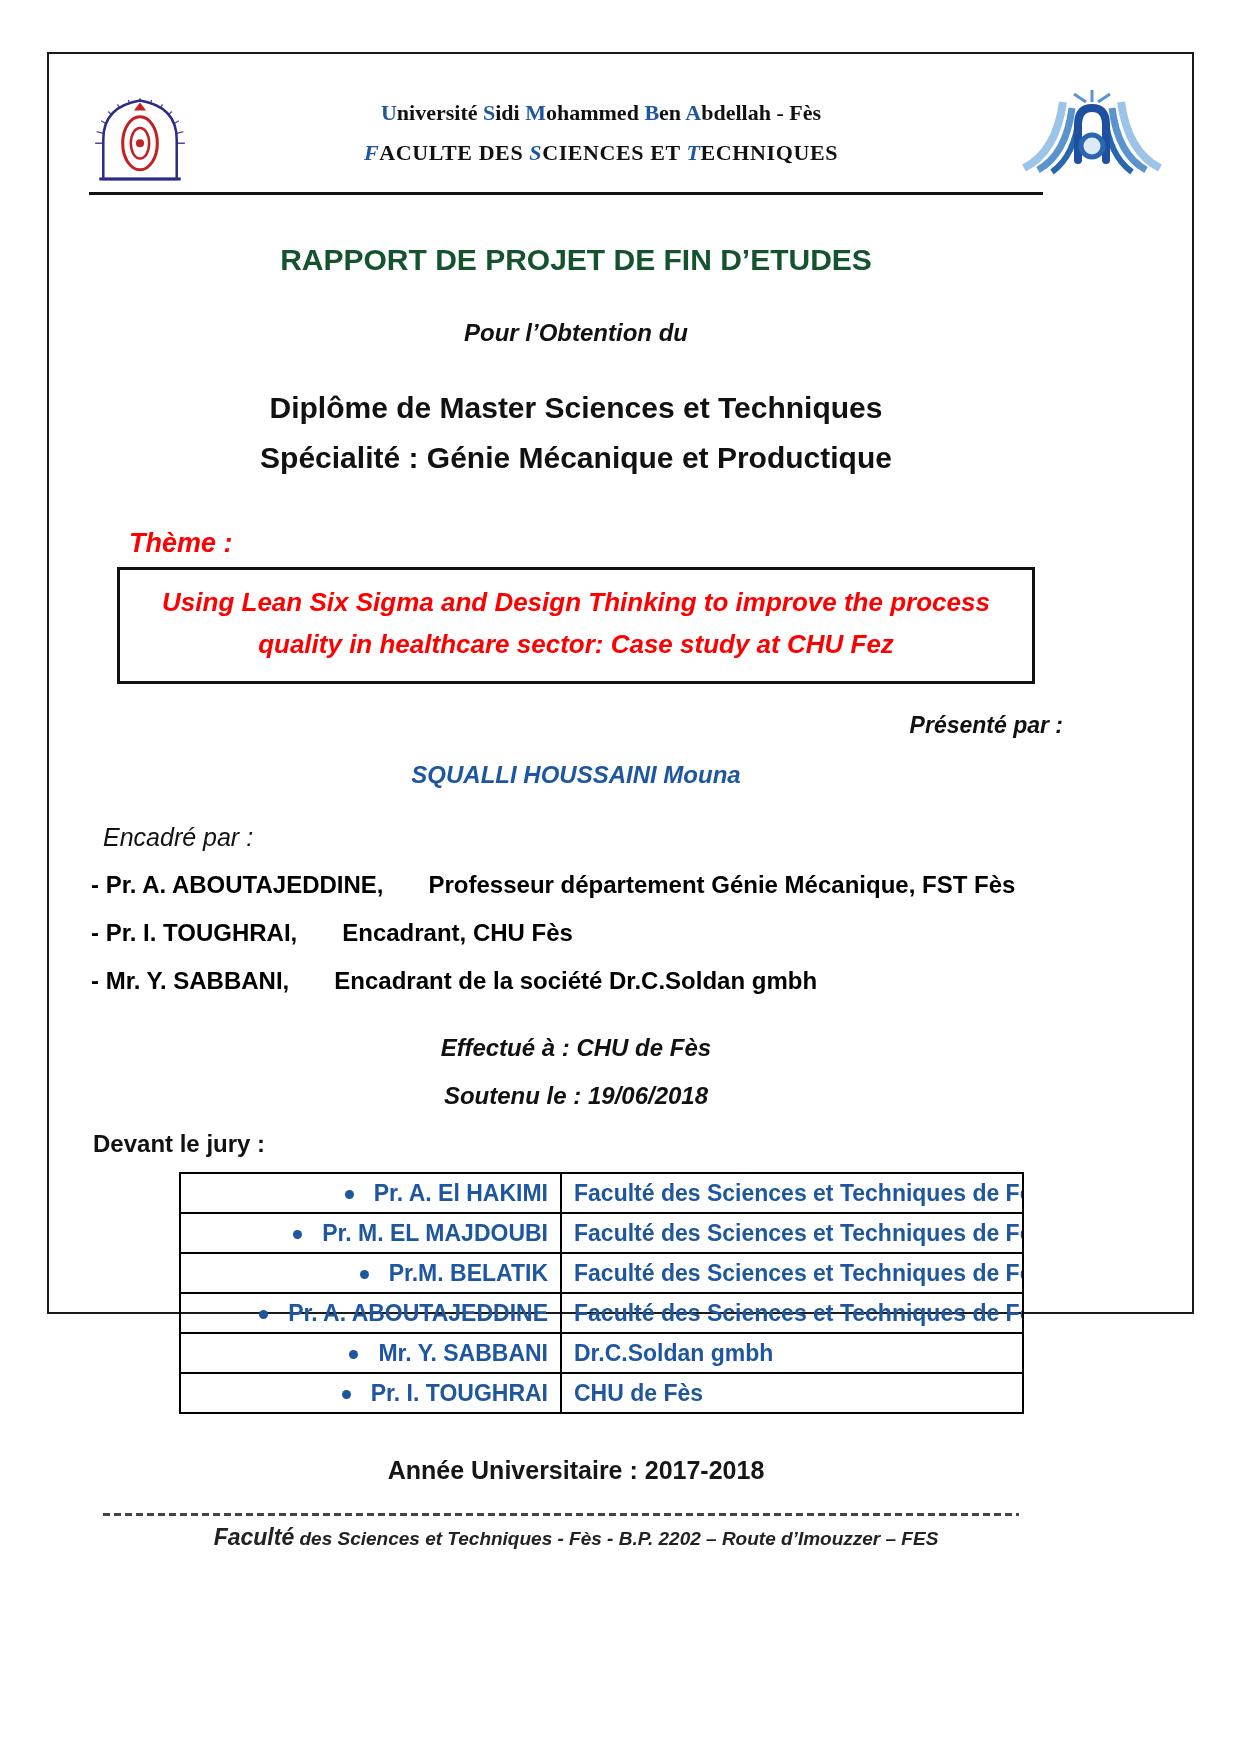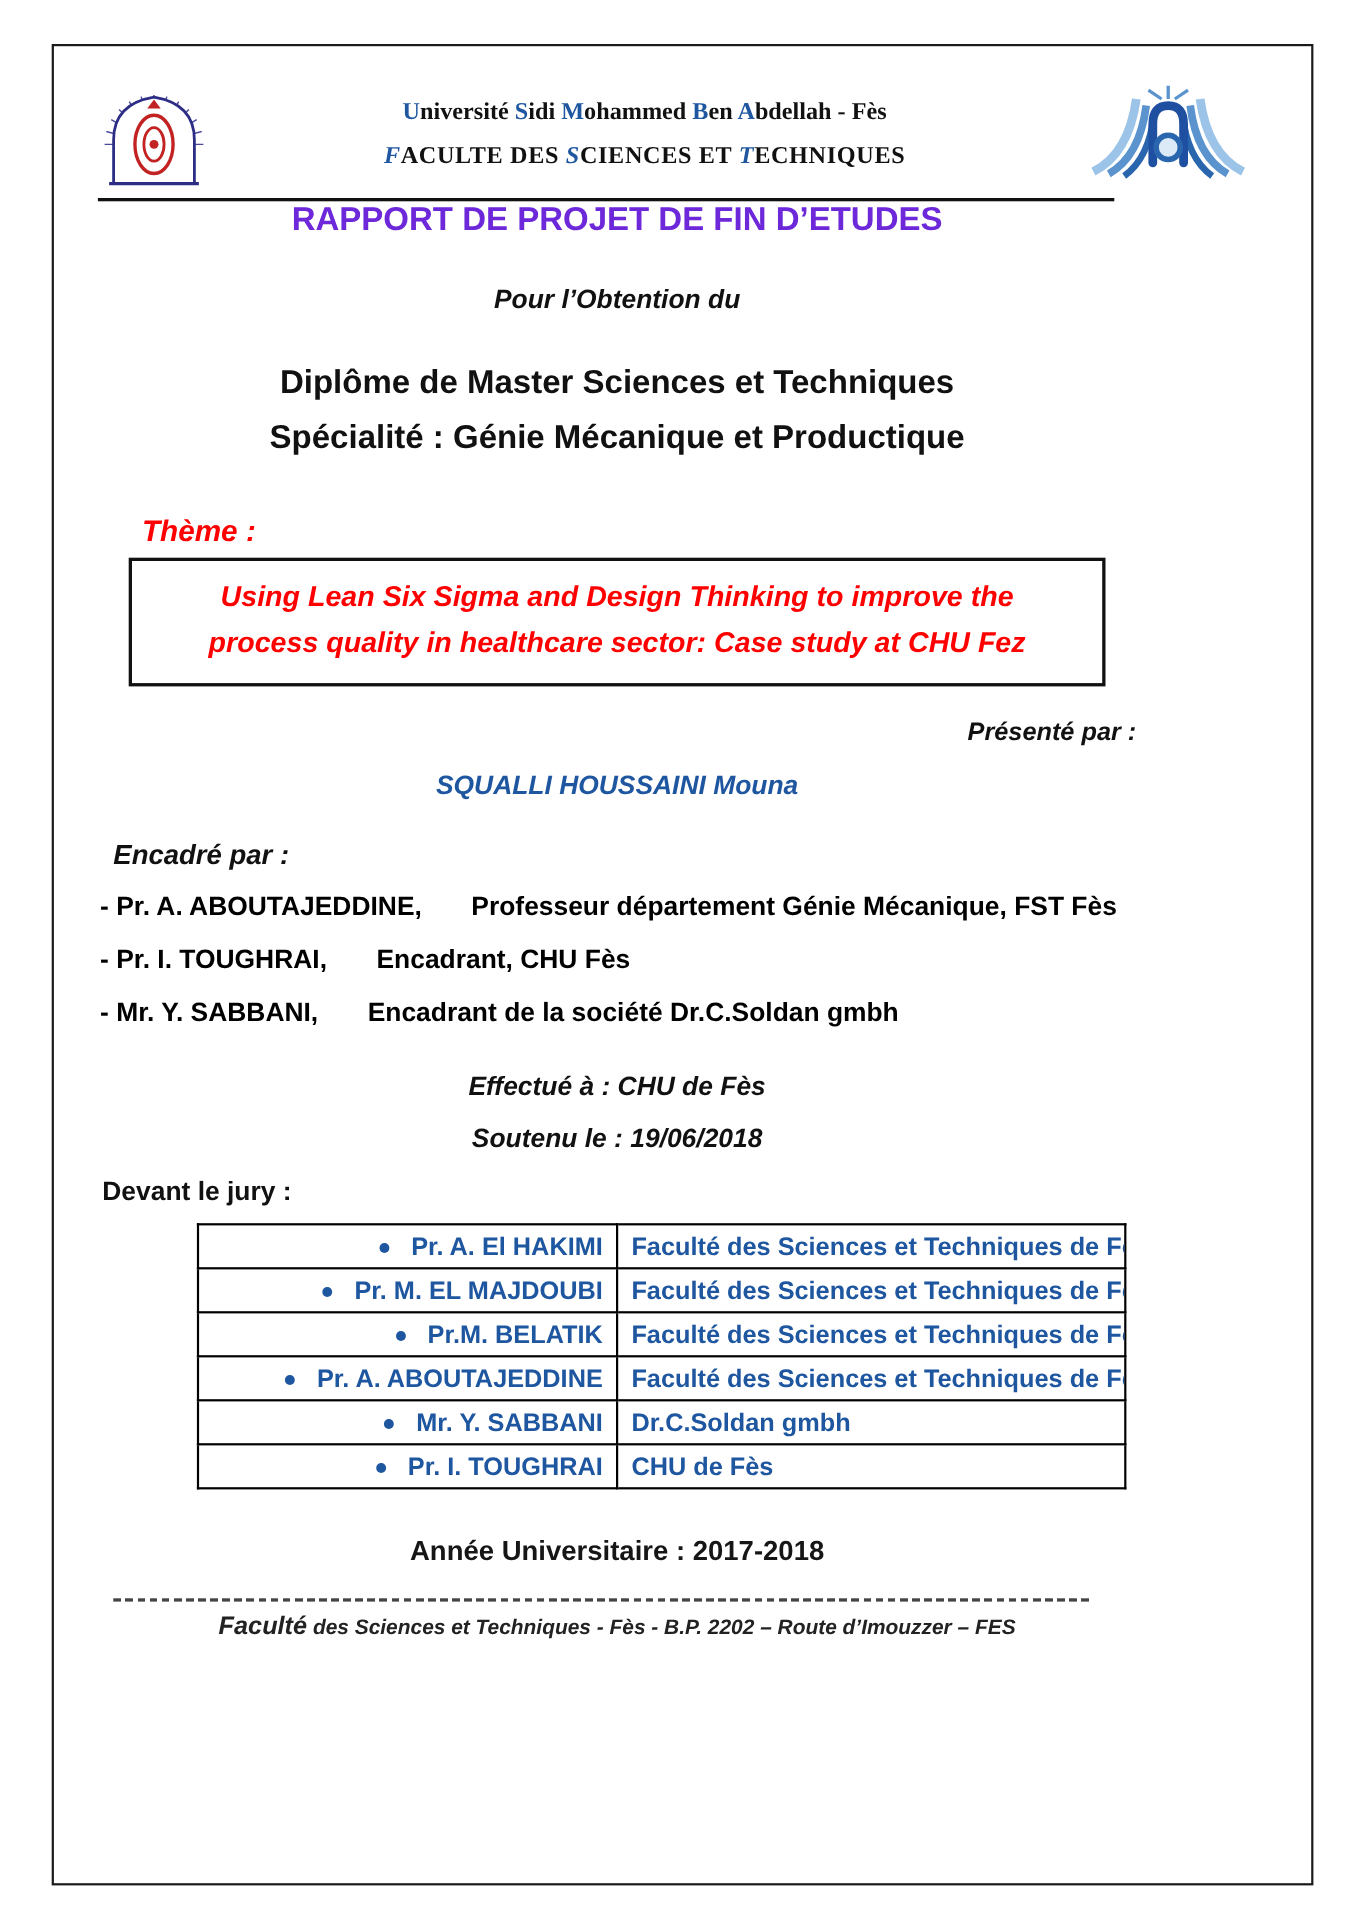--- a/index.html
+++ b/index.html
@@ -1,52 +1,52 @@
 <!DOCTYPE html>
 <html><head>
 <meta charset="utf-8">
 <style>
   html,body { margin:0; padding:0; background:#ffffff; }
   body {
     width:1241px; height:1754px; position:relative;
     font-family:"Liberation Sans", sans-serif; color:#111;
   }
   .frame {
-    position:absolute; left:47px; top:40px; width:1147px; height:1674px;
+    position:absolute; left:47px; top:52px; width:1147px; height:1262px;
     border:2px solid #1a1a1a; box-sizing:border-box;
-    padding:26px 49px 18px 40px;
+    padding:26px 19px 18px 40px;
   }
   
   .header-row { display:flex; align-items:flex-start; }
   .logo-left { width:102px; height:102px; flex:0 0 auto; }
   .logo-right { width:162px; height:100px; flex:0 0 auto; }
   .header-center { flex:1; text-align:center; font-family:"Liberation Serif", serif; padding-top:20px; }
   .univ-line { font-size:22px; font-weight:bold; color:#111; }
   .fac-line  { font-size:22px; font-weight:bold; margin-top:14px; letter-spacing:0.6px; }
   .acc   { color:#1E56A0; }
   .acc-i { color:#1E56A0; font-style:italic; }
   .header-rule { height:3px; background:#111; margin-top:10px; width:calc(100% - 130px); }
 
   
   .main { margin-right:110px; }
 
-  .doc-title { text-align:center; font-size:30px; font-weight:bold; color:#6d28d9; }
+  .doc-title { text-align:center; margin-top:48px; font-size:30px; font-weight:bold; color:#14532d; }
   .obtention { text-align:center; margin-top:42px; font-size:24px; font-weight:bold; font-style:italic; }
   .diploma   { text-align:center; margin-top:36px; font-size:30px; font-weight:bold; line-height:1.65; }
 
   .theme-label { margin-top:46px; margin-left:40px; color:#FF0000; font-size:27px; font-weight:bold; font-style:italic; }
   .theme-box {
     margin:8px 28px 0 28px; border:3px solid #111; padding:12px 36px 16px;
     text-align:center; color:#FF0000; font-size:26px; font-weight:bold; font-style:italic; line-height:1.6;
   }
 
   .presente-label { text-align:right; margin-top:28px; font-size:23px; font-weight:bold; font-style:italic; }
   .presente-name  { text-align:center; margin-top:22px; font-size:24px; font-weight:bold; font-style:italic; color:#1E56A0; }
 
-  .encadre-label { margin-top:34px; margin-left:14px; font-size:25px; font-weight:bold; font-style:italic; }
+  .encadre-label { margin-top:34px; margin-left:14px; font-size:25px; font-weight:normal; font-style:italic; }
   .sup-row { margin-top:18px; margin-left:2px; font-size:24px; font-weight:bold; color:#000000; line-height:1.25; }
   .sup-name { margin-right:45px; }
 
   .loc-line  { text-align:center; margin-top:38px; font-size:24px; font-weight:bold; font-style:italic; }
   .date-line { text-align:center; margin-top:20px; font-size:24px; font-weight:bold; font-style:italic; }
 
   .jury-label { margin-top:20px; margin-left:4px; font-size:24px; font-weight:bold; }
   table.jury { border-collapse:collapse; margin:14px 0 0 90px; width:845px; table-layout:fixed; }
   table.jury td {
     border:2px solid #000; font-size:23px; font-weight:bold; color:#1E56A0;

